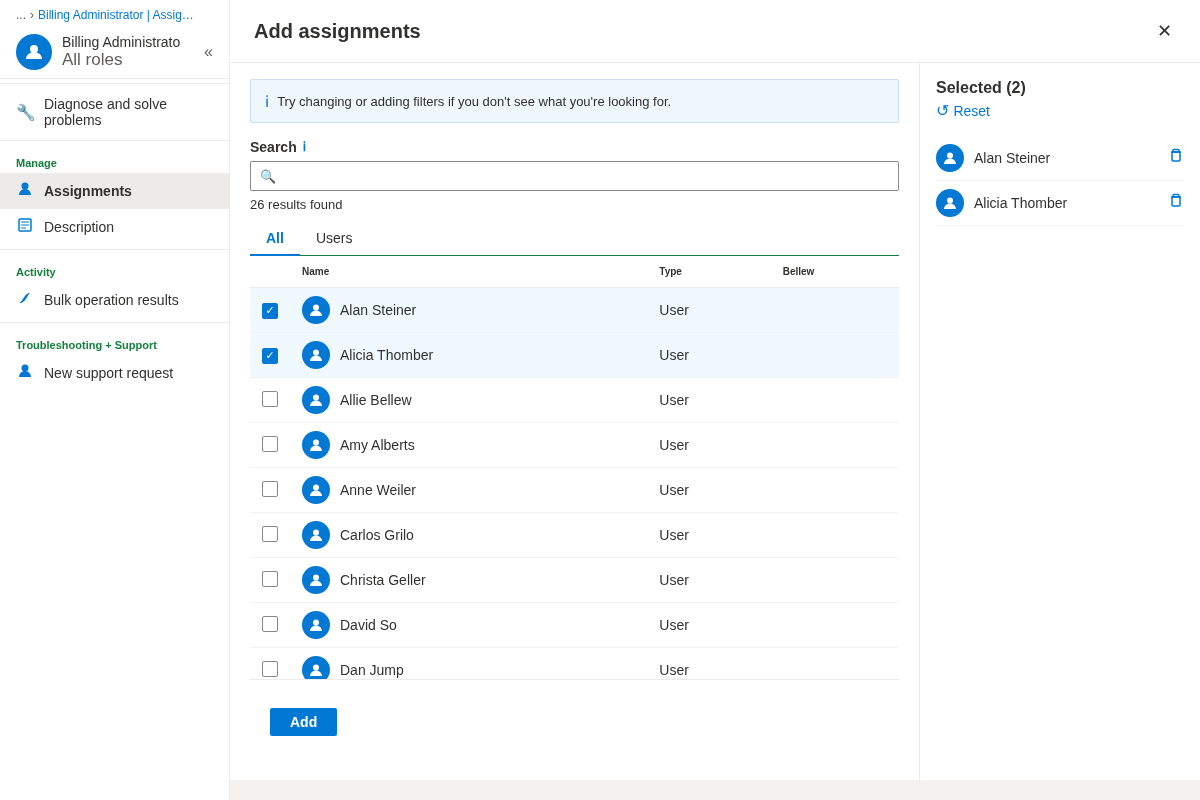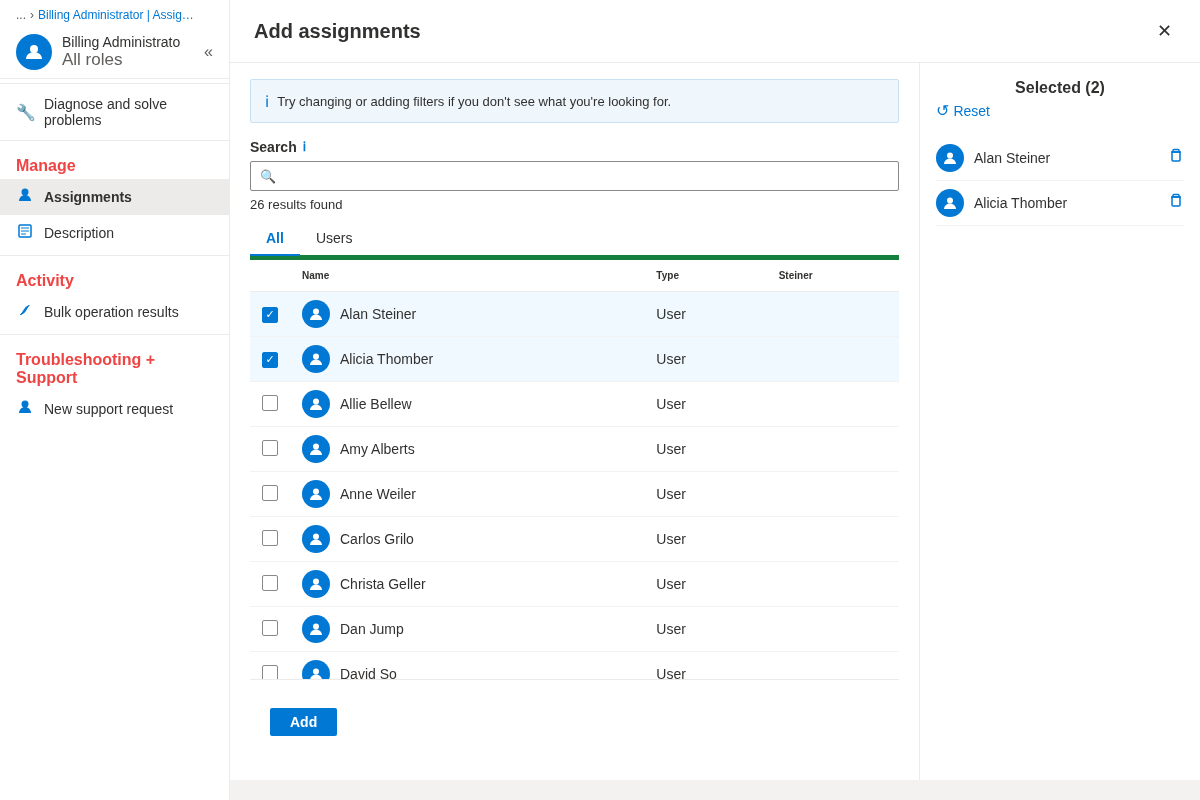--- a/index.html
+++ b/index.html
@@ -29,21 +29,21 @@
       display: flex; align-items: center; justify-content: center;
       color: white; font-size: 16px; flex-shrink: 0;
     }
     .sidebar-title { font-size: 14px; font-weight: 400; color: #323130; }
     .sidebar-subtitle { font-size: 17px; color: #605e5c; }
     .sidebar-collapse-btn {
       margin-left: auto; cursor: pointer; color: #605e5c; font-size: 16px;
     }
     .sidebar-section-label {
       padding: 12px 16px 4px 16px;
-      font-size: 16px; font-weight: 600; color: #ef4444;
+      font-size: 11px; font-weight: 600; color: #15803d;
       text-transform: none;
     }
     .sidebar-item {
       display: flex; align-items: center; gap: 10px;
       padding: 8px 16px; cursor: pointer; color: #323130; font-size: 14px;
     }
     .sidebar-item.active { background: #edebe9; font-weight: 600; }
     .sidebar-item-icon { color: #0078d4; font-size: 16px; width: 18px; text-align: center; }
     .sidebar-divider { height: 1px; background: #edebe9; margin: 4px 0; }
     .sidebar-top-breadcrumb {
@@ -120,21 +120,21 @@
     }
     .search-input-icon {
       position: absolute; left: 10px; top: 50%; transform: translateY(-50%);
       color: #605e5c; font-size: 13px;
     }
 
     .results-count { font-size: 13px; color: #323130; margin-bottom: 10px; }
 
     
     .tabs {
-      display: flex; gap: 0; border-bottom: 5px solid #15803d;
+      display: flex; gap: 0; border-bottom: 1px solid #15803d;
       margin-bottom: 0;
     }
     .tab {
       padding: 8px 16px; cursor: pointer; font-size: 14px; color: #323130;
       border-bottom: 2px solid transparent; margin-bottom: -1px;
     }
     .tab.active { color: #0078d4; border-bottom-color: #0078d4; font-weight: 600; }
 
     
     .table-container {
@@ -192,21 +192,20 @@
       width: 280px;
       flex-shrink: 0;
       display: flex;
       flex-direction: column;
       padding: 16px;
       overflow-y: auto;
     }
     .selected-header {
       font-size: 16px; font-weight: 600; color: #323130;
       margin-bottom: 4px;
-      text-align: center;
     }
     .reset-btn {
       display: flex; align-items: center; gap: 4px;
       color: #0078d4; cursor: pointer; background: none; border: none;
       font-size: 14px; padding: 0; margin-bottom: 16px;
     }
     .reset-icon { font-size: 16px; }
 
     .selected-item {
       display: flex; align-items: center; gap: 10px;
@@ -336,21 +335,21 @@
           <div class="tab">Users</div>
         </div>
 
         <div class="table-container">
           <table>
             <thead>
               <tr>
                 <th class="checkbox-cell"></th>
                 <th>Name</th>
                 <th>Type</th>
-                <th>Steiner</th>
+                <th>Bellew</th>
               </tr>
             </thead>
             <tbody id="table-body">
             <tr class="selected">
     <td class="checkbox-cell"><div class="checkbox-checked">
                       <span class="checkmark">✓</span>
                     </div></td>
     <td>
       <div class="user-cell">
         <div class="user-avatar">
@@ -466,37 +465,37 @@
                 <tr>
     <td class="checkbox-cell"><div class="checkbox-unchecked"></div></td>
     <td>
       <div class="user-cell">
         <div class="user-avatar">
           <svg width="16" height="16" viewBox="0 0 16 16" fill="white">
                           <circle cx="8" cy="5.5" r="3"></circle>
                           <path d="M2 14c0-3 2.7-5.5 6-5.5s6 2.5 6 5.5" fill="white"></path>
                         </svg>
         </div>
+        <span>David So</span>
+      </div>
+    </td>
+    <td>User</td>
+    <td></td>
+  </tr>
+                <tr>
+    <td class="checkbox-cell"><div class="checkbox-unchecked"></div></td>
+    <td>
+      <div class="user-cell">
+        <div class="user-avatar">
+          <svg width="16" height="16" viewBox="0 0 16 16" fill="white">
+                          <circle cx="8" cy="5.5" r="3"></circle>
+                          <path d="M2 14c0-3 2.7-5.5 6-5.5s6 2.5 6 5.5" fill="white"></path>
+                        </svg>
+        </div>
         <span>Dan Jump</span>
-      </div>
-    </td>
-    <td>User</td>
-    <td></td>
-  </tr>
-                <tr>
-    <td class="checkbox-cell"><div class="checkbox-unchecked"></div></td>
-    <td>
-      <div class="user-cell">
-        <div class="user-avatar">
-          <svg width="16" height="16" viewBox="0 0 16 16" fill="white">
-                          <circle cx="8" cy="5.5" r="3"></circle>
-                          <path d="M2 14c0-3 2.7-5.5 6-5.5s6 2.5 6 5.5" fill="white"></path>
-                        </svg>
-        </div>
-        <span>David So</span>
       </div>
     </td>
     <td>User</td>
     <td></td>
   </tr>
                 <tr>
     <td class="checkbox-cell"><div class="checkbox-unchecked"></div></td>
     <td>
       <div class="user-cell">
         <div class="user-avatar">

